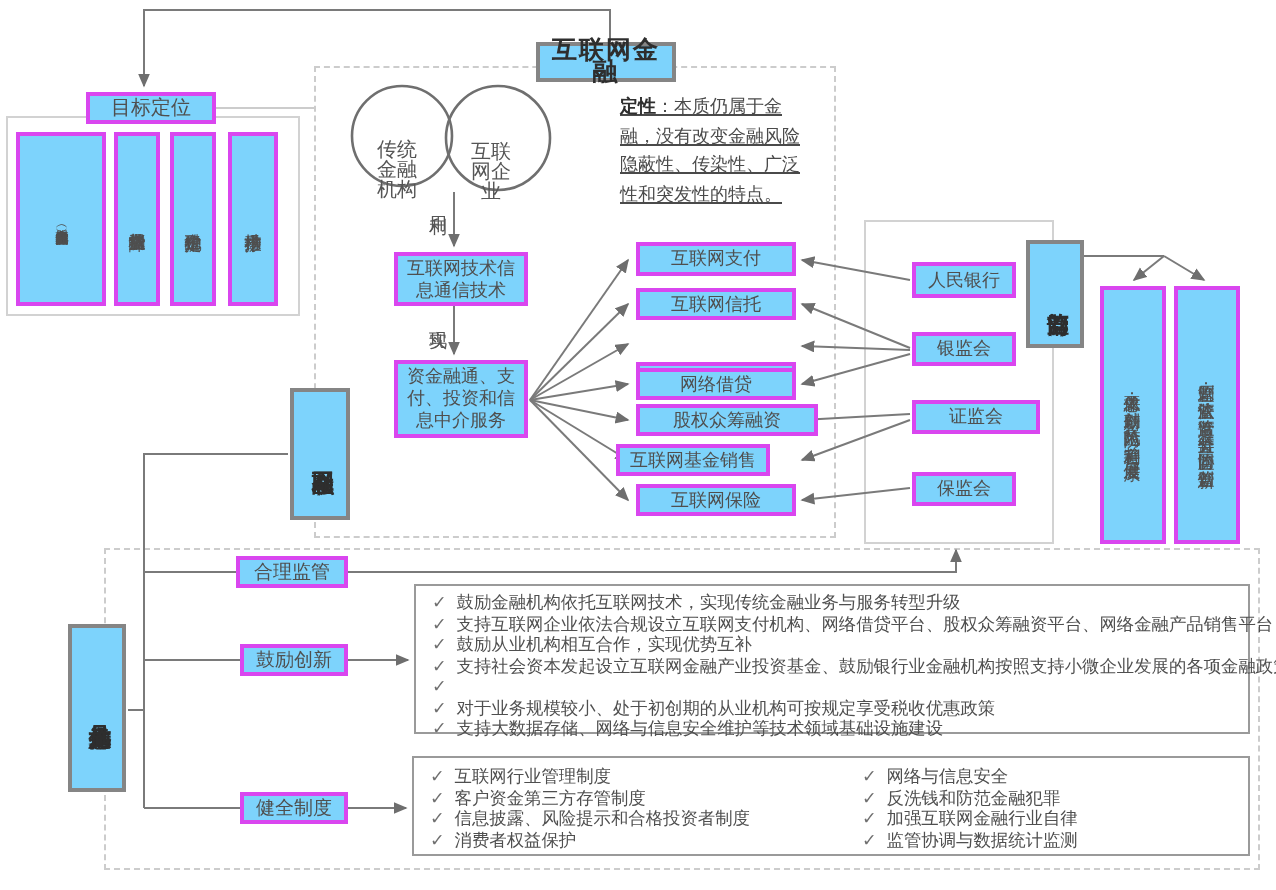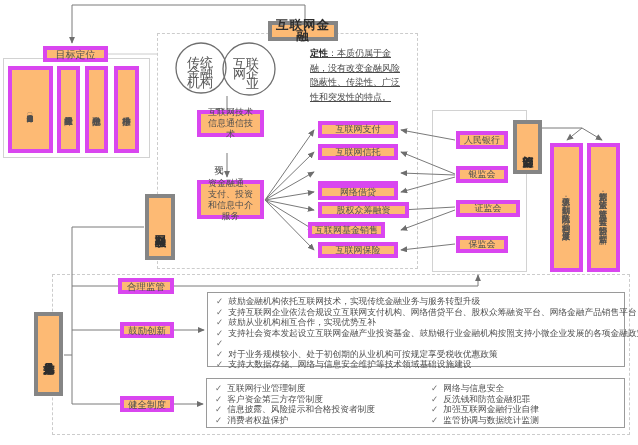--- a/index.html
+++ b/index.html
@@ -7,37 +7,37 @@
     width:638px;height:445px;position:relative;overflow:hidden;
     background:#ffffff;
     font-family:"Liberation Sans","DejaVu Sans",sans-serif;
     color:#4d4d4d;
   }
   .panel{position:absolute;box-sizing:border-box;border:1px dashed #cccccc;z-index:0;background:transparent;}
   .panel.solid{border-style:solid;border-color:#d2d2d2;}
   svg.wires{position:absolute;left:0;top:0;z-index:1;}
   .box{
     position:absolute;box-sizing:border-box;z-index:2;
-    background:#fdba74;border:4px solid #d946ef;
+    background:#7dd3fc;border:2px solid #d946ef;
     display:flex;align-items:center;justify-content:center;
     font-size:9px;color:#4f4f4f;text-align:center;line-height:11px;
   }
   .box.bold{font-weight:bold;color:#2e2e2e;border-color:#858585;}
   .vbox{writing-mode:vertical-rl;text-orientation:upright;}
   .title{font-size:12.5px;letter-spacing:1px;}
   .vlabel{position:absolute;z-index:2;writing-mode:vertical-rl;text-orientation:upright;
     font-size:9px;color:#555;background:#fff;line-height:10px;}
   .note{position:absolute;z-index:2;font-size:9px;line-height:14.5px;color:#4a4a4a;text-align:left;text-decoration:underline;}
   .note .lead{font-weight:bold;color:#2e2e2e;}
   .bullets{position:absolute;z-index:2;box-sizing:border-box;background:#fff;border:1px solid #9a9a9a;
     padding:3px 0 0 8px;text-align:left;}
   .bullets .row{display:flex;align-items:center;font-size:8.7px;line-height:10.5px;height:10.5px;white-space:nowrap;color:#4f4f4f;}
   .bullets .ck{color:#707070;margin-right:5px;font-size:8.7px;}
   .cols{display:flex;}
-  .venn-label{position:absolute;z-index:2;font-size:13px;line-height:10px;color:#555;text-align:right;}
+  .venn-label{position:absolute;z-index:2;font-size:10px;line-height:10px;color:#555;text-align:center;margin-top:13px;}
 </style>
 </head>
 <body>
 
 <div class="panel solid" style="left:3px;top:58px;width:147px;height:100px"></div>
 <div class="panel" style="left:157px;top:33px;width:261px;height:236px"></div>
 <div class="panel solid" style="left:432px;top:110px;width:95px;height:162px"></div>
 <div class="panel" style="left:52px;top:274px;width:578px;height:161px"></div>
 
 <svg class="wires" width="638" height="445" viewBox="0 0 638 445">
@@ -91,21 +91,21 @@
 <div class="box" style="left:43px;top:46px;width:65px;height:16px;font-size:10px">目标定位</div>
 <div class="box vbox" style="left:8px;top:66px;width:45px;height:87px;font-size:6.5px;line-height:15px">服务实体经济（尤其促进小微企业发展和扩大就业方面）</div>
 <div class="box vbox" style="left:57px;top:66px;width:23px;height:87px;font-size:8.5px">保障消费者权益</div>
 <div class="box vbox" style="left:85px;top:66px;width:23px;height:87px;font-size:8.5px">维护金融稳定</div>
 <div class="box vbox" style="left:114px;top:66px;width:25px;height:87px;font-size:8.5px">维护市场秩序</div>
 
 <div class="venn-label" style="left:184px;top:58px;width:29px">传统金融机构</div>
 <div class="venn-label" style="left:232px;top:59px;width:27px">互联网企业</div>
 
 <div class="vlabel" style="left:214px;top:101px;height:24px">利用</div>
-<div class="box" style="left:197px;top:110px;width:67px;height:27px;padding:0 4px">互联网技术信息通信技术</div>
+<div class="box" style="left:197px;top:126px;width:67px;height:27px;padding:0 4px">互联网技术信息通信技术</div>
 <div class="vlabel" style="left:214px;top:158px;height:24px">实现</div>
 <div class="box" style="left:197px;top:180px;width:67px;height:39px;padding:1px 4px">资金融通、支付、投资和信息中介服务</div>
 
 <div class="note" style="left:310px;top:46px;width:97px;height:62px">
   <span class="lead">定性</span><span>：本质仍属于金融，没有改变金融风险隐蔽性、传染性、广泛性和突发性的特点。</span>
 </div>
 
 <div class="box" style="left:318px;top:121px;width:80px;height:17px">互联网支付</div>
 <div class="box" style="left:318px;top:144px;width:80px;height:16px">互联网信托</div>
 <div class="box" style="left:318px;top:181px;width:80px;height:17px">互联网消费金融</div>

